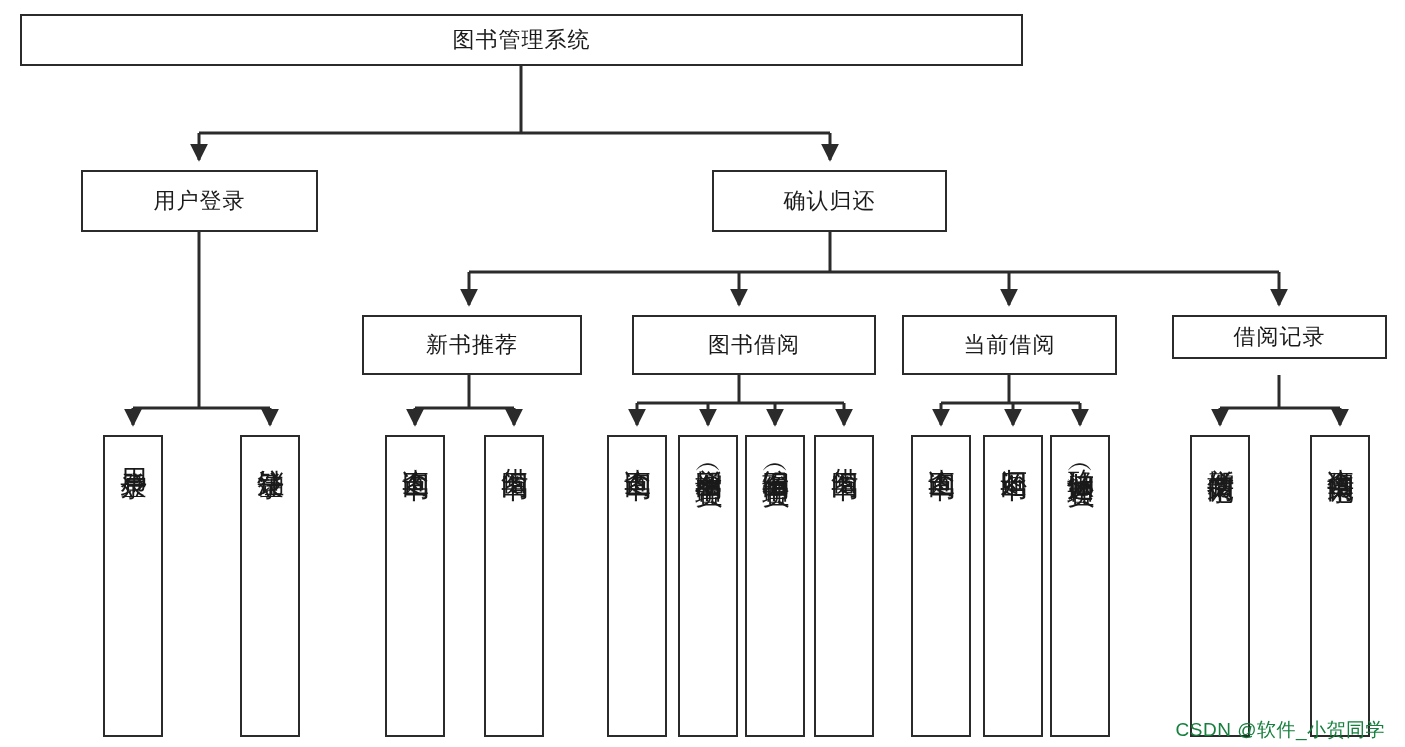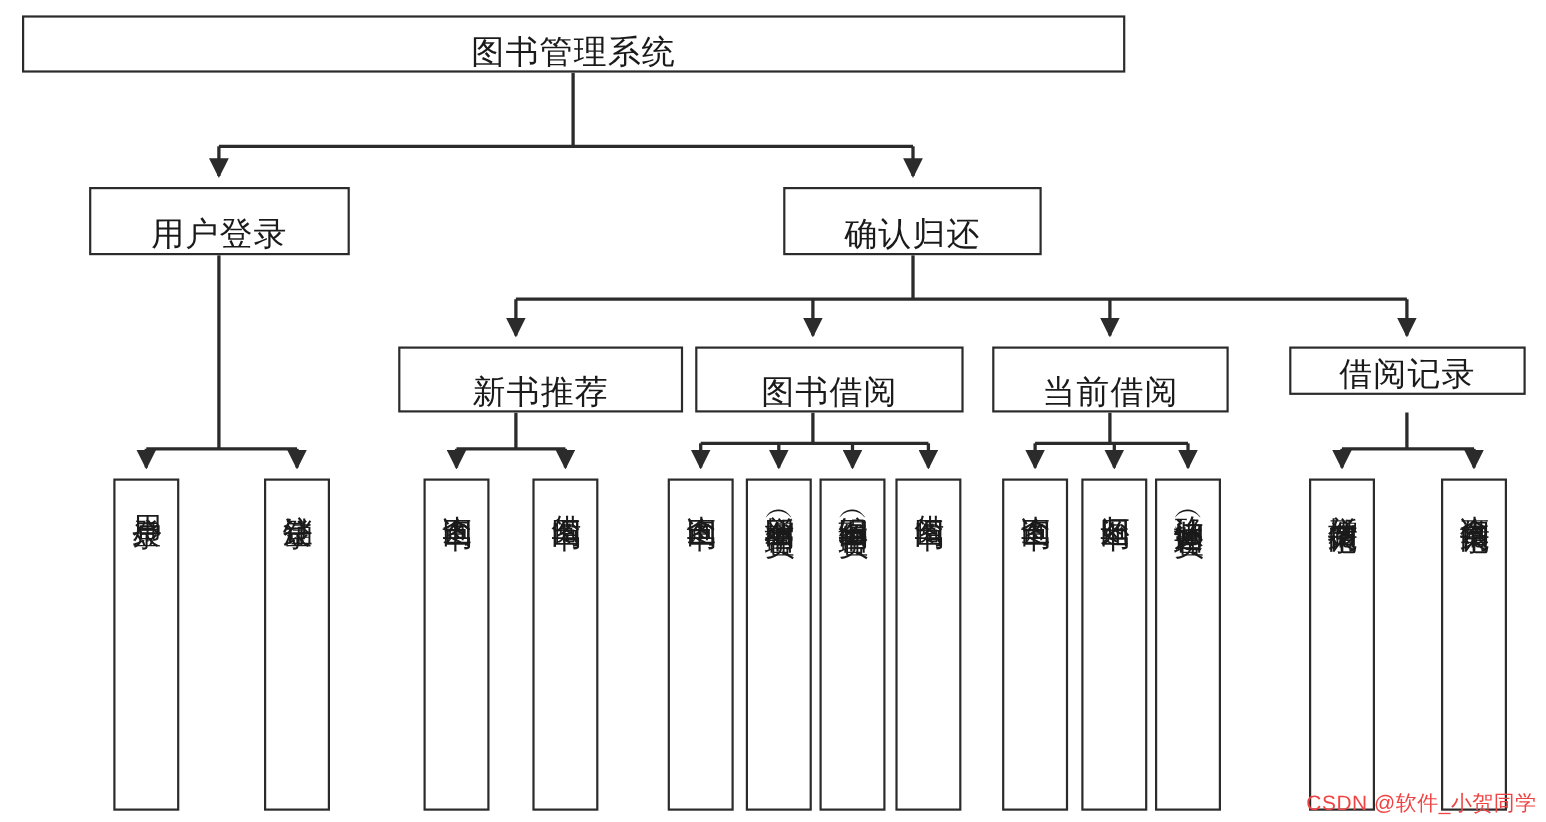--- a/index.html
+++ b/index.html
@@ -27,23 +27,22 @@
     position: absolute;
     box-sizing: border-box;
     border: 2.5px solid #2b2b2b;
     background: #ffffff;
     display: flex;
     align-items: center;
     justify-content: center;
     color: #1a1a1a;
   }
   .node.h {
-    font-size: 30px;
+    font-size: 22px;
     letter-spacing: 1px;
-    align-items: flex-end;
   }
   .node.h .lbl {
     line-height: 1.1;
     white-space: nowrap;
   }
   .node.v {
     align-items: flex-start;
     justify-content: center;
     padding-top: 4px;
   }
@@ -51,24 +50,24 @@
     writing-mode: vertical-rl;
     text-orientation: upright;
     font-size: 27px;
     line-height: 1.02;
     letter-spacing: 2px;
     white-space: nowrap;
     margin-top: 6px;
   }
   .watermark {
     position: absolute;
-    right: 8px;
+    right: 20px;
     bottom: 4px;
     font-size: 19px;
-    color: #ef4444;
+    color: #15803d;
     white-space: nowrap;
     letter-spacing: 0.5px;
   }
 </style>
 </head>
 <body>
 
 <div id="canvas">
 
   <svg class="edges" viewBox="0 0 1405 747">
@@ -125,21 +124,21 @@
     <span class="lbl">图书管理系统</span>
   </div>
 
   <div class="node h" style="left:81px; top:170px; width:237px; height:62px;">
     <span class="lbl">用户登录</span>
   </div>
   <div class="node h" style="left:712px; top:170px; width:235px; height:62px;">
     <span class="lbl">确认归还</span>
   </div>
 
-  <div class="node h" style="left:362px; top:315px; width:259px; height:60px;">
+  <div class="node h" style="left:362px; top:315px; width:220px; height:60px;">
     <span class="lbl">新书推荐</span>
   </div>
   <div class="node h" style="left:632px; top:315px; width:244px; height:60px;">
     <span class="lbl">图书借阅</span>
   </div>
   <div class="node h" style="left:902px; top:315px; width:215px; height:60px;">
     <span class="lbl">当前借阅</span>
   </div>
   <div class="node h" style="left:1172px; top:315px; width:215px; height:44px;">
     <span class="lbl">借阅记录</span>

